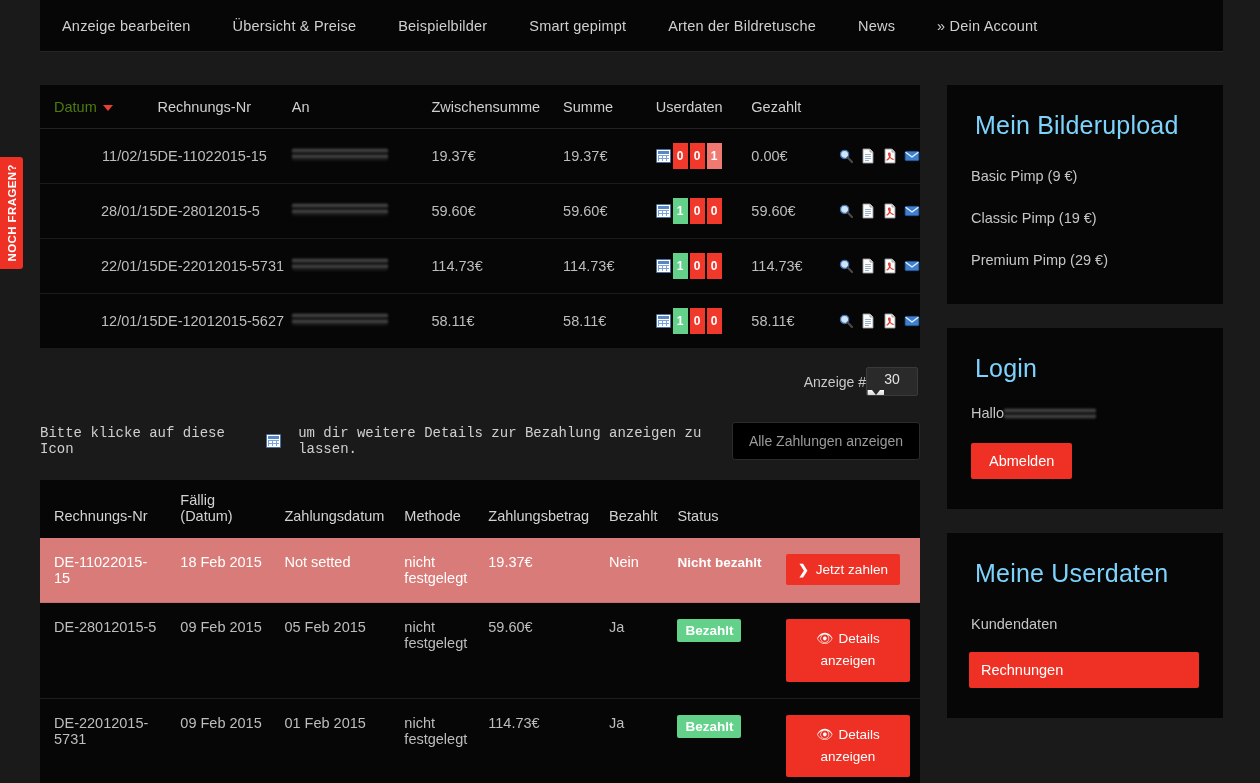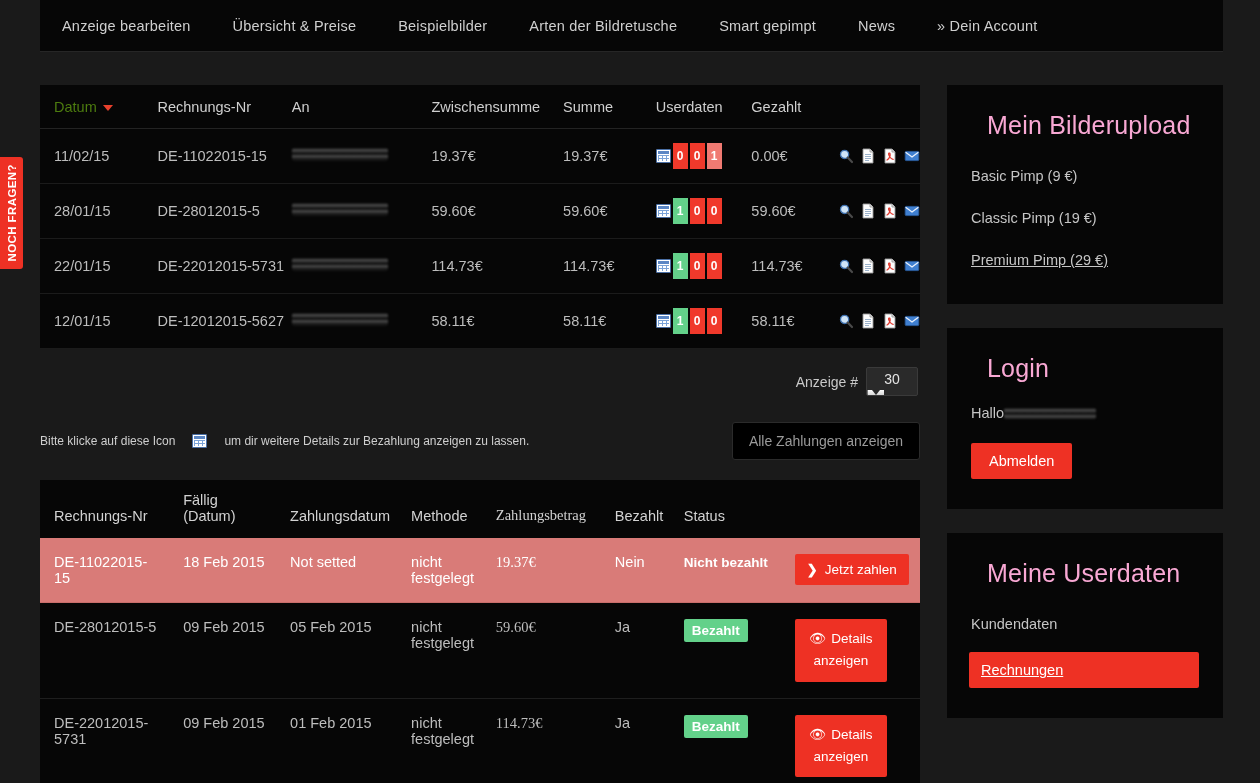--- a/index.html
+++ b/index.html
@@ -55,21 +55,21 @@
   .caret {
     display: inline-block; margin-left: 6px;
     border-left: 5px solid transparent; border-right: 5px solid transparent;
     border-top: 6px solid #e8402c; vertical-align: middle;
   }
   .inv-table td {
     font-size: 14.5px; color: #bdbdbd; padding: 14px 0;
     border-bottom: 1px solid #1b1b1b; vertical-align: middle;
   }
   .inv-table tr:last-child td { border-bottom: 1px solid #1b1b1b; }
-  .c-date   { width: 118px; padding-left: 14px !important; }
+  .c-date   { width: 118px; padding-left: 14px !important; text-align: right; }
   .c-nr     { width: 135px; }
   .c-an     { width: 140px; }
   .c-zsum   { width: 132px; }
   .c-sum    { width:  93px; }
   .c-zahl   { width:  96px; }
   .c-gez    { width:  87px; }
   .c-act    { width:  79px; }
 
   .redact {
     display: inline-block; height: 13px; width: 96px; border-radius: 2px;
@@ -104,21 +104,21 @@
   .badge.green  { background: #63d18a; }
   .badge.pink   { background: #f07a72; }
 
   
   .acts { display: flex; align-items: center; gap: 6px; }
   .ico { width: 16px; height: 16px; flex: none; display: block; }
 
   
   .anzeige-row {
     display: flex; align-items: center; justify-content: flex-end;
-    gap: 8px; margin-top: 18px; padding-right: 2px;
+    gap: 0; margin-top: 18px; padding-right: 2px;
   }
   .anzeige-lbl { font-size: 14px; color: #c9c9c9; }
   .select-box {
     display: flex; align-items: stretch; height: 29px; width: 52px;
     background: #2a2a2a; border: 1px solid #3a3a3a; border-radius: 2px;
     overflow: hidden;
     flex-direction: column;
   }
   .select-box .val {
     flex: 1; display: flex; align-items: center; justify-content: center;
@@ -131,21 +131,21 @@
   .select-box .arrow i {
     border-left: 4px solid transparent; border-right: 4px solid transparent;
     border-top: 5px solid #2a2a2a; display: block;
   }
 
   
   .hint-row {
     display: flex; align-items: center; justify-content: space-between;
     margin-top: 26px;
   }
-  .hint-text { font-size: 12px; color: #cfcfcf; display: flex; align-items: center; gap: 17px; }
+  .hint-text { font-size: 14px; color: #cfcfcf; display: flex; align-items: center; gap: 17px; font-family: Liberation Mono, monospace; }
   .btn-all {
     background: #000000; border: 1px solid #2b2b2b; border-radius: 3px;
     color: #9a9a9a; font-size: 14px; padding: 10px 16px; cursor: pointer;
     white-space: nowrap;
   }
 
   
   .pay-table { background: #060606; margin-top: 20px; }
   .pay-table th {
     text-align: left; font-weight: normal; font-size: 14.5px; color: #d2d2d2;
@@ -157,73 +157,73 @@
     border-bottom: 1px solid #1e1e1e;
   }
   .pay-table td:first-child { padding-left: 14px; }
   .pay-table tr.unpaid td {
     background: #d97b78; color: #fff; border-bottom: 1px solid #c86e6b;
   }
   .p-nr  { width: 132px; }
   .p-due { width: 106px; }
   .p-pd  { width: 112px; }
   .p-m   { width:  84px; }
-  .p-amt { width: 118px; font-family: Liberation Serif, serif; }
+  .p-amt { width: 118px; }
   .p-bz  { width:  67px; }
   .p-st  { width: 110px; }
   .p-ac  { width: 130px; }
 
   .status-unpaid { font-weight: bold; color: #fff; font-size: 13.5px; }
   .badge-paid {
     display: inline-block; background: #63d18a; color: #fff;
     font-size: 13.5px; font-weight: bold; padding: 4px 8px; border-radius: 2px;
   }
   .btn-pay {
     display: inline-flex; align-items: center; gap: 7px;
     background: #ee3124; color: #fff; font-size: 13.5px;
     padding: 8px 12px; border-radius: 2px; cursor: pointer; white-space: nowrap;
   }
   .btn-pay .chev { font-size: 13px; font-weight: bold; }
   .btn-details {
-    display: block; width: 92px; background: #ee3124; color: #fff;
+    display: block; width: 124px; background: #ee3124; color: #fff;
     font-size: 13.5px; padding: 9px 8px; border-radius: 2px; cursor: pointer;
     text-align: center; line-height: 1.65;
   }
   .btn-details .eye { margin-right: 5px; }
 
   
   .widget { background: #060606; padding: 26px 24px 30px 24px; margin-bottom: 24px; }
   .widget h3 {
-    margin: 0 0 22px 16px; font-size: 25px; font-weight: normal; color: #f9a8d4;
+    margin: 0 0 22px 4px; font-size: 25px; font-weight: normal; color: #7dd3fc;
     letter-spacing: .2px;
   }
   .w-link {
     display: block; font-size: 14.5px; color: #c5c5c5; padding: 6px 0 6px 0;
     margin-bottom: 14px; cursor: pointer;
   }
-  .w-link:last-child { margin-bottom: 0; text-decoration: underline; }
+  .w-link:last-child { margin-bottom: 0; }
   .w-link.active {
     background: #ee3124; color: #fff; padding: 10px 12px; border-radius: 2px;
     margin-left: -2px;
   }
   .hallo { font-size: 14.5px; color: #c5c5c5; display: flex; align-items: center; }
   .btn-logout {
     display: inline-block; margin-top: 22px; background: #ee3124; color: #fff;
     font-size: 14.5px; padding: 10px 18px; border-radius: 2px; cursor: pointer;
   }
 </style>
 </head>
 <body>
 
 <div class="nav-wrap">
   <div class="nav-item">Anzeige bearbeiten</div>
   <div class="nav-item">Übersicht &amp; Preise</div>
   <div class="nav-item">Beispielbilder</div>
+  <div class="nav-item">Smart gepimpt</div>
   <div class="nav-item">Arten der Bildretusche</div>
-  <div class="nav-item">Smart gepimpt</div>
   <div class="nav-item">News</div>
   <div class="nav-item">» Dein Account</div>
 </div>
 
 <div class="side-tab">
   <span>NOCH FRAGEN?</span>
 </div>
 
 <div class="main-col">
 

